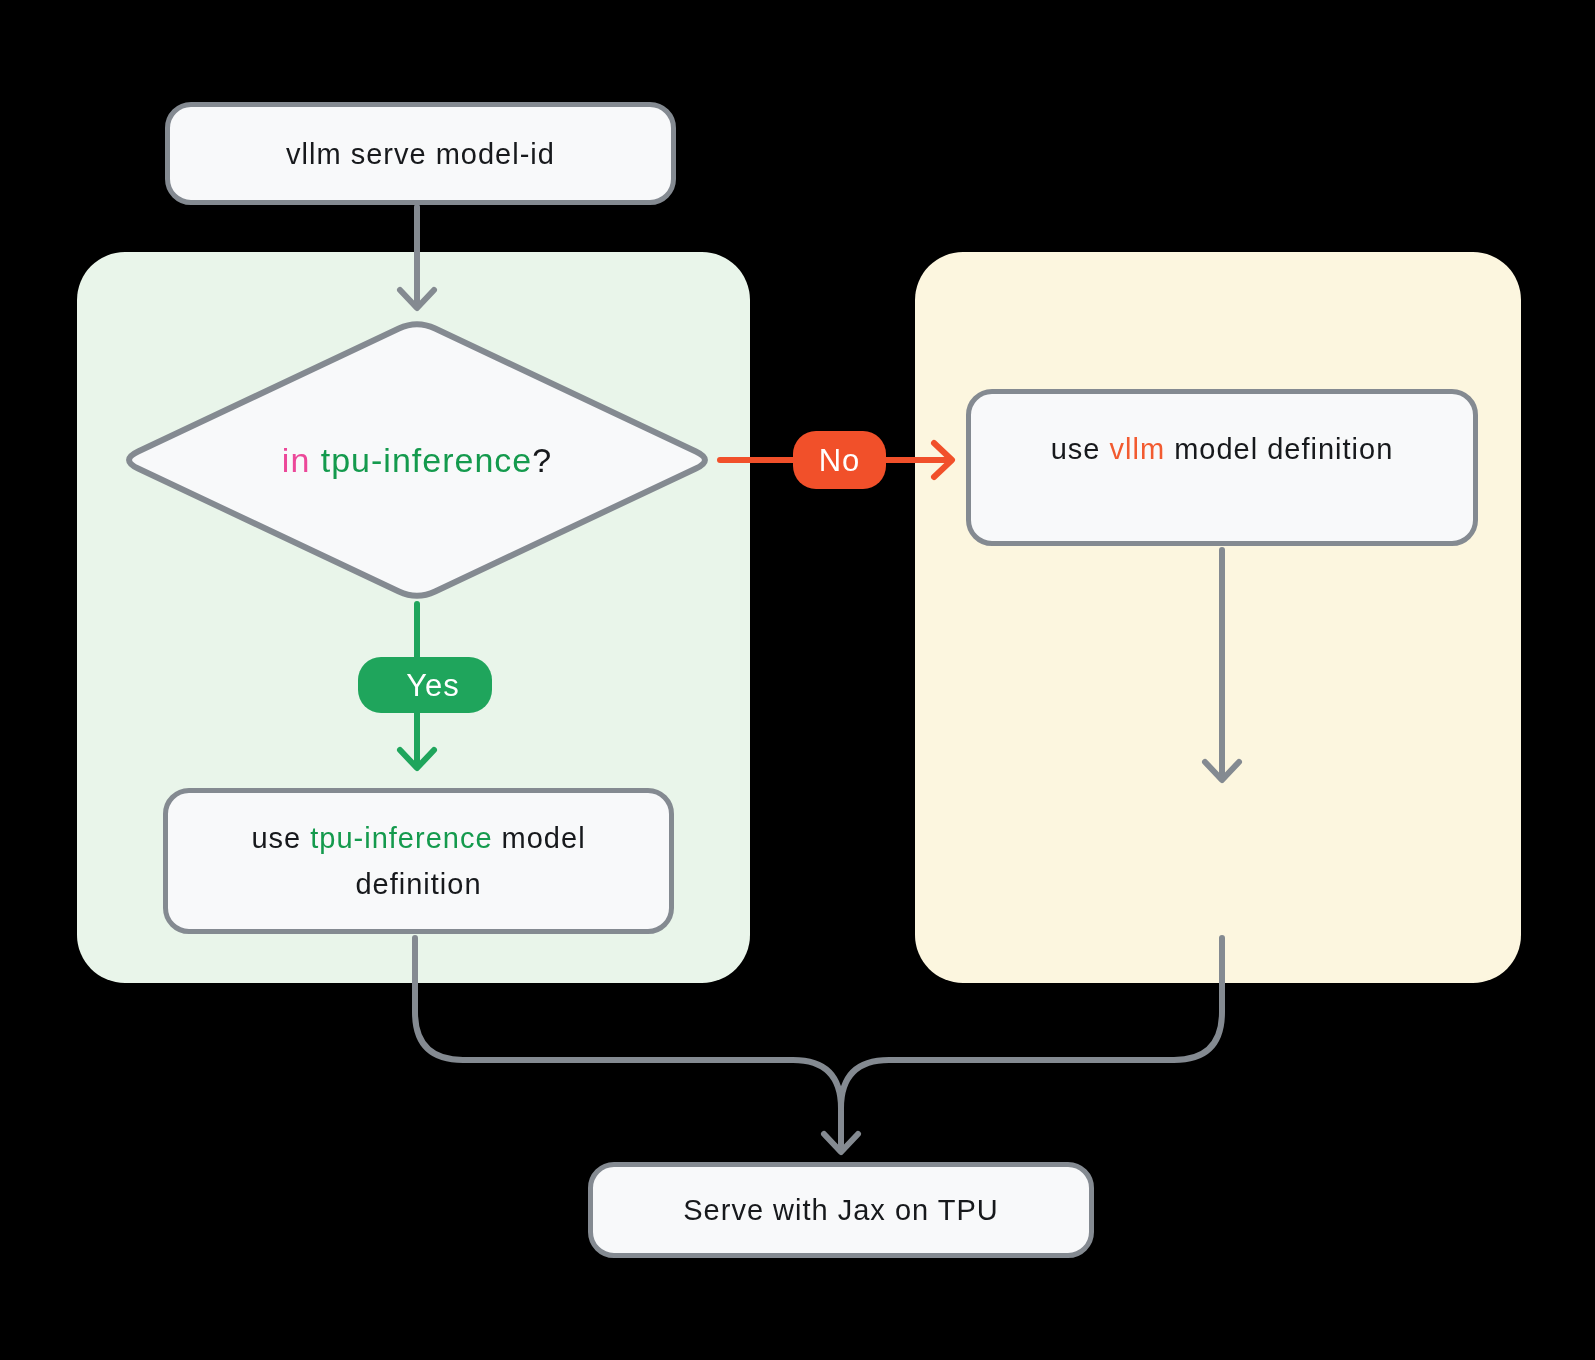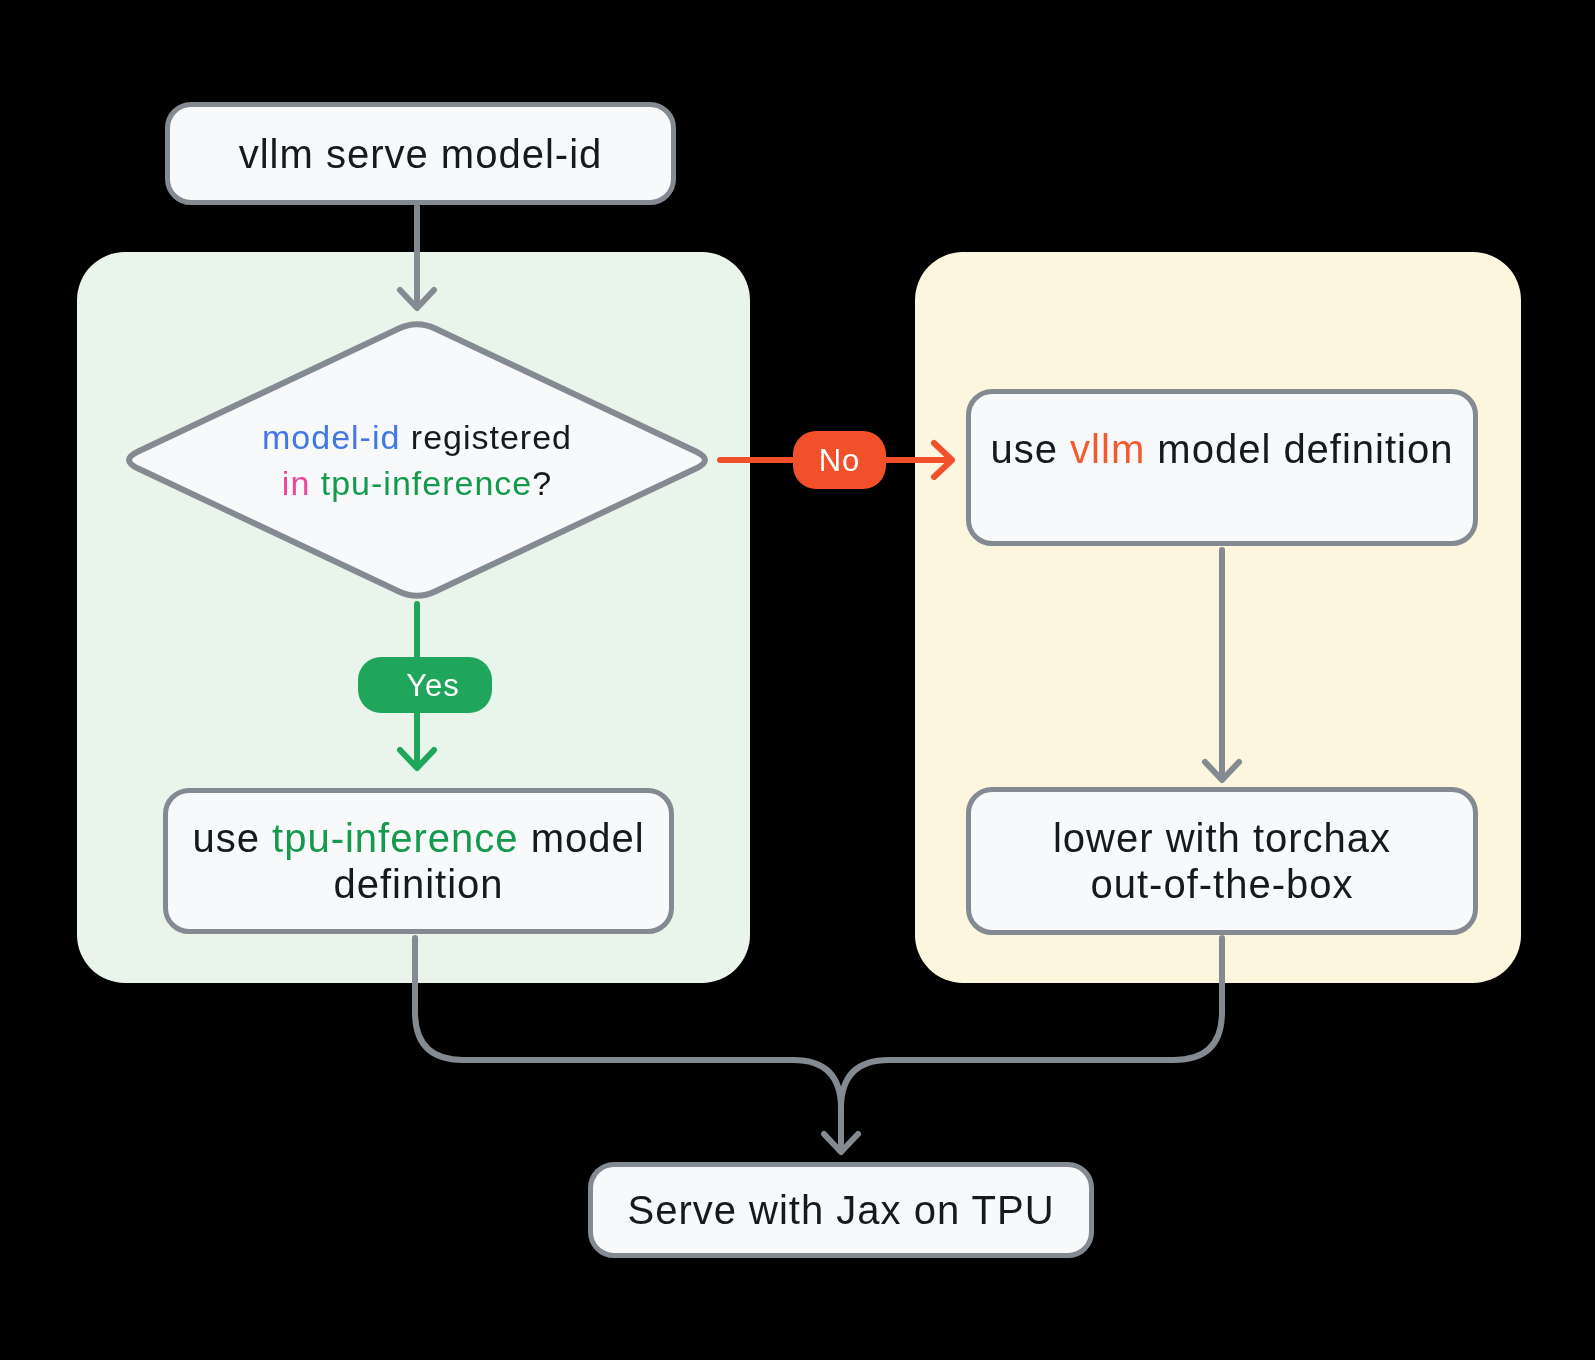--- a/index.html
+++ b/index.html
@@ -53,21 +53,21 @@
     position: absolute;
     box-sizing: border-box;
     background: var(--c-node_fill);
     border: 5px solid var(--c-node_border);
     border-radius: 26px;
     display: flex;
     flex-direction: column;
     align-items: center;
     justify-content: center;
     text-align: center;
-    font-size: 40px;
+    font-size: 29px;
     font-weight: 500;
     letter-spacing: 1px;
     line-height: 46px;
     z-index: 2;
   }
   .node-start    { left: 165px; top: 102px;  width: 511px; height: 103px; }
   .node-use-tpu  { left: 163px; top: 788px;  width: 511px; height: 146px; }
   .node-use-vllm { left: 966px; top: 389px;  width: 512px; height: 157px;
                    justify-content: flex-start; padding-top: 32px; }
   .node-torchax  { left: 966px; top: 787px;  width: 512px; height: 148px; }
@@ -135,37 +135,32 @@
     <path class="edge e-gray" d="M 415 938 V 1012 Q 415 1060 463 1060 H 793 Q 841 1060 841 1108 V 1148"></path>
     <path class="edge e-gray" d="M 1222 938 V 1012 Q 1222 1060 1174 1060 H 889 Q 841 1060 841 1108"></path>
     <path class="edge e-gray" d="M 824 1134 L 841 1152 L 858 1134"></path>
   </svg>
 
   <div class="node node-start">
     <span>vllm serve model-id</span>
   </div>
 
   <div class="decision-label">
-      <div class="tl"><span style="color: rgb(67, 119, 232);">model-id</span><span style="color: rgb(23, 25, 28);"> registered</span></div>
       <div class="tl"><span style="color: #ec4899;">in </span><span style="color: rgb(20, 154, 77);">tpu-inference</span><span style="color: rgb(23, 25, 28);">?</span></div>
     </div>
 
   <div class="node node-use-vllm">
       <div class="tl"><span style="color: rgb(23, 25, 28);">use </span><span style="color: rgb(242, 91, 48);">vllm</span><span style="color: rgb(23, 25, 28);"> model definition</span></div>
     </div>
 
   <div class="node node-use-tpu">
       <div class="tl"><span style="color: rgb(23, 25, 28);">use </span><span style="color: rgb(20, 154, 77);">tpu-inference</span><span style="color: rgb(23, 25, 28);"> model</span></div>
       <div class="tl"><span style="color: rgb(23, 25, 28);">definition</span></div>
     </div>
 
-  <div class="node node-torchax">
-      <div class="tl"><span style="color: rgb(23, 25, 28);">lower with torchax</span></div>
-      <div class="tl"><span style="color: rgb(23, 25, 28);">out-of-the-box</span></div>
-    </div>
 
   <div class="node node-serve">
     <span>Serve with Jax on TPU</span>
   </div>
 
   <div class="badge badge-yes">
     <span>Yes</span>
   </div>
 
   <div class="badge badge-no">

